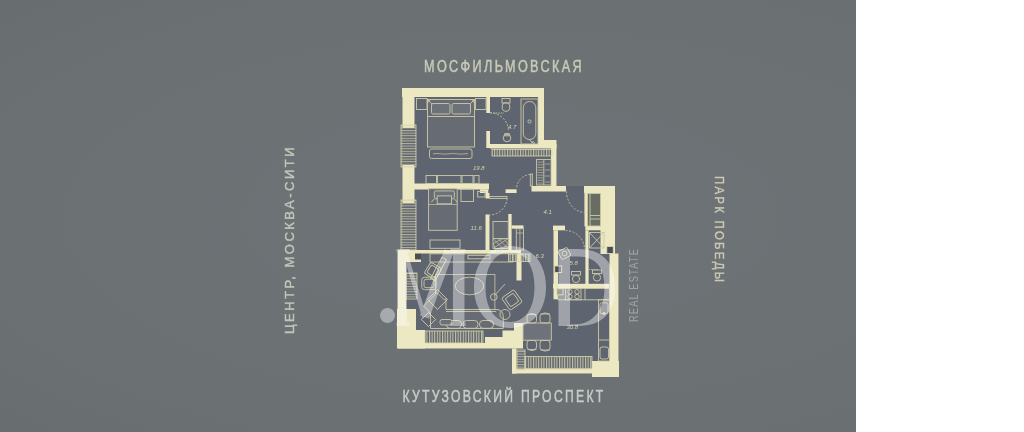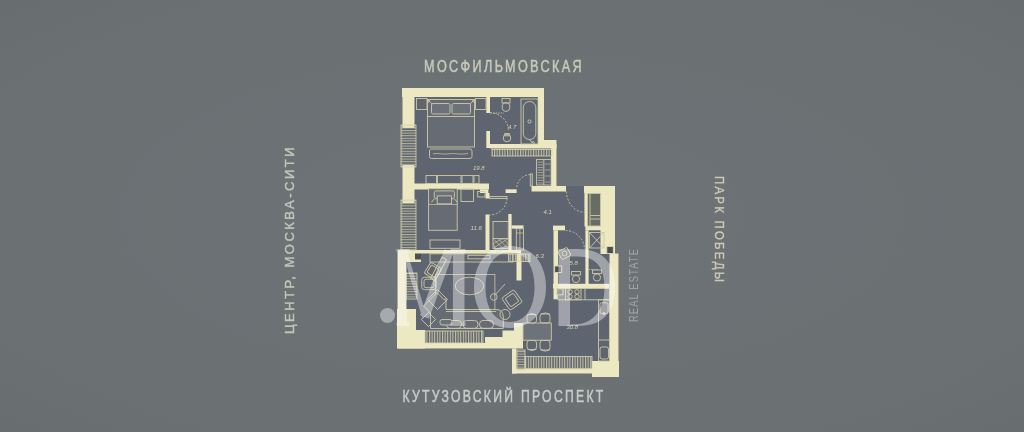--- a/index.html
+++ b/index.html
@@ -1,16 +1,16 @@
 <!DOCTYPE html>
 <html><head>
 <meta charset="utf-8">
 <style>
 html,body{margin:0;padding:0}
-.page{position:relative;width:1024px;height:432px;background:#0f766e;overflow:hidden;font-family:"Liberation Sans",sans-serif}
+.page{position:relative;width:856px;height:432px;background:#0f766e;overflow:hidden;font-family:"Liberation Sans",sans-serif}
 svg{display:block;filter:blur(0.3px)}
 </style>
 </head>
 <body>
 <div class="page">
 <svg width="1024" height="432" viewBox="0 0 1024 432">
 <defs>
 <radialGradient id="bgg" cx="50%" cy="50%" r="75%">
 <stop offset="0%" stop-color="#6e7377"></stop>
 <stop offset="70%" stop-color="#6b7073"></stop>

